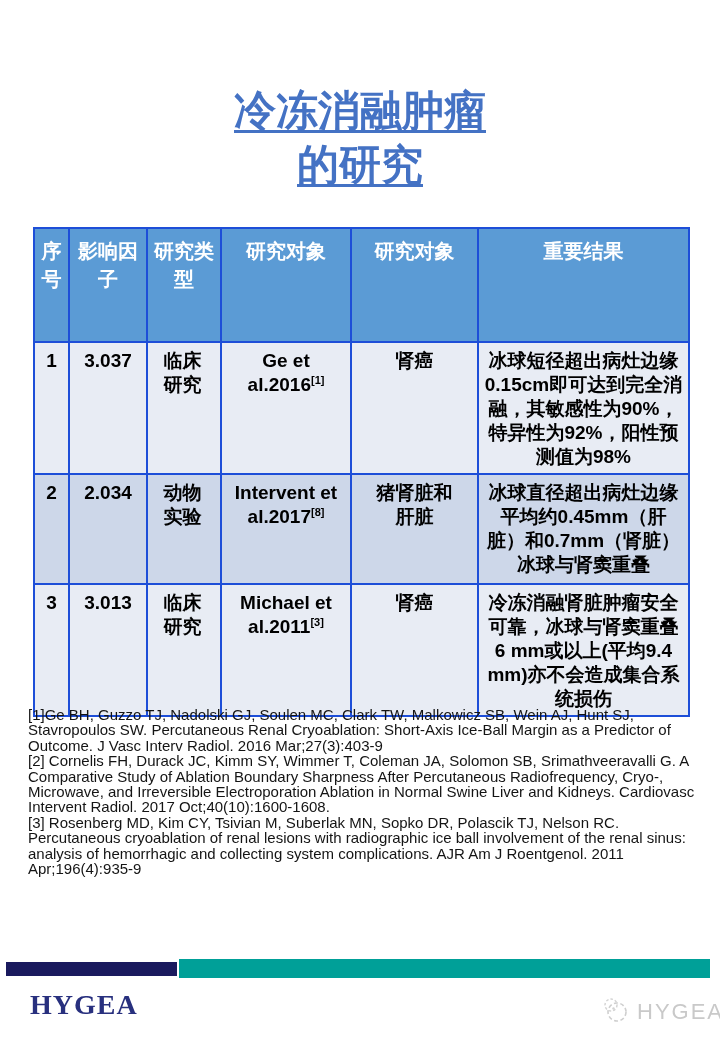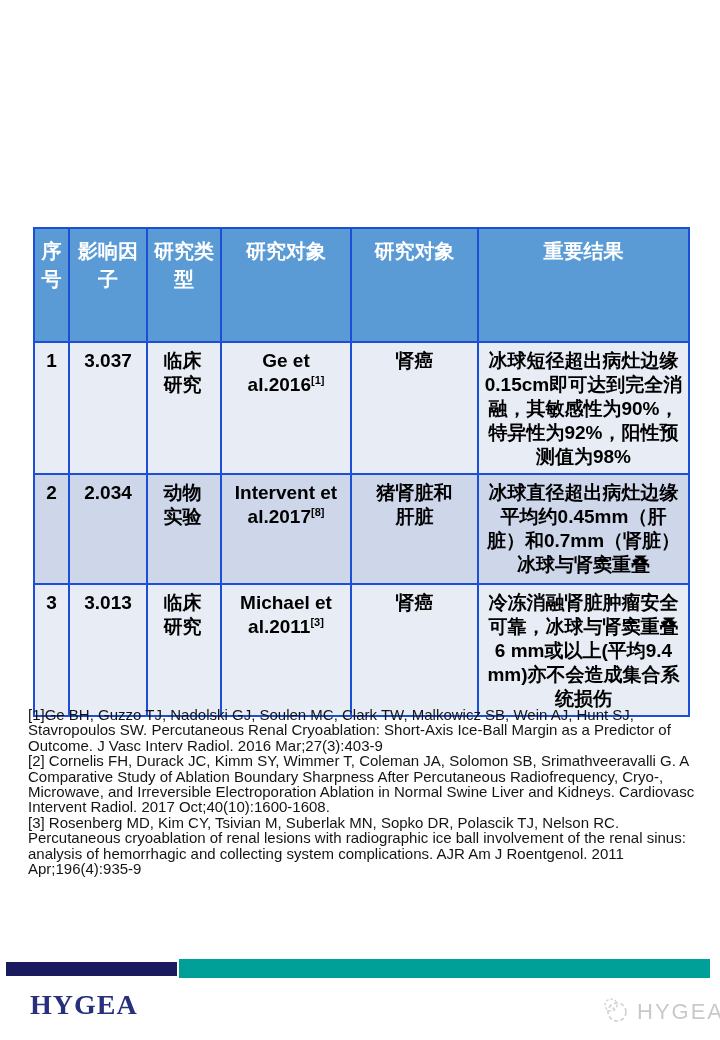--- a/index.html
+++ b/index.html
@@ -71,20 +71,22 @@
     color:#C9C9C9;font-size:22px;letter-spacing:2px;
     font-family:"Liberation Sans",sans-serif;
   }
 </style>
 </head>
 <body>
 
 <div class="slide">
 
   <div class="title">
+    <div>冷冻消融肿瘤</div>
+    <div>的研究</div>
   </div>
 
   <table class="study">
     <colgroup>
       <col style="width:35px">
         <col style="width:78px">
         <col style="width:74px">
       <col style="width:130px">
         <col style="width:127px">
         <col style="width:211px">

